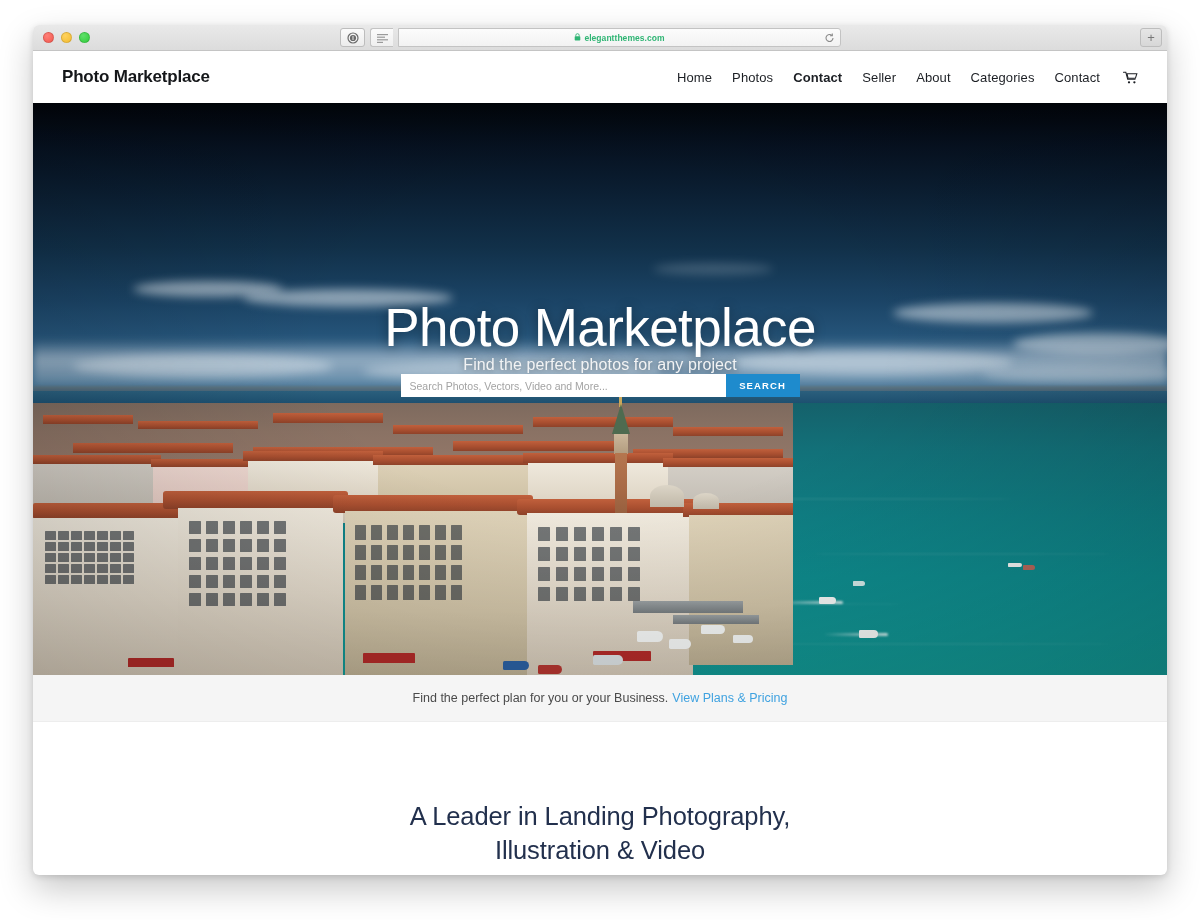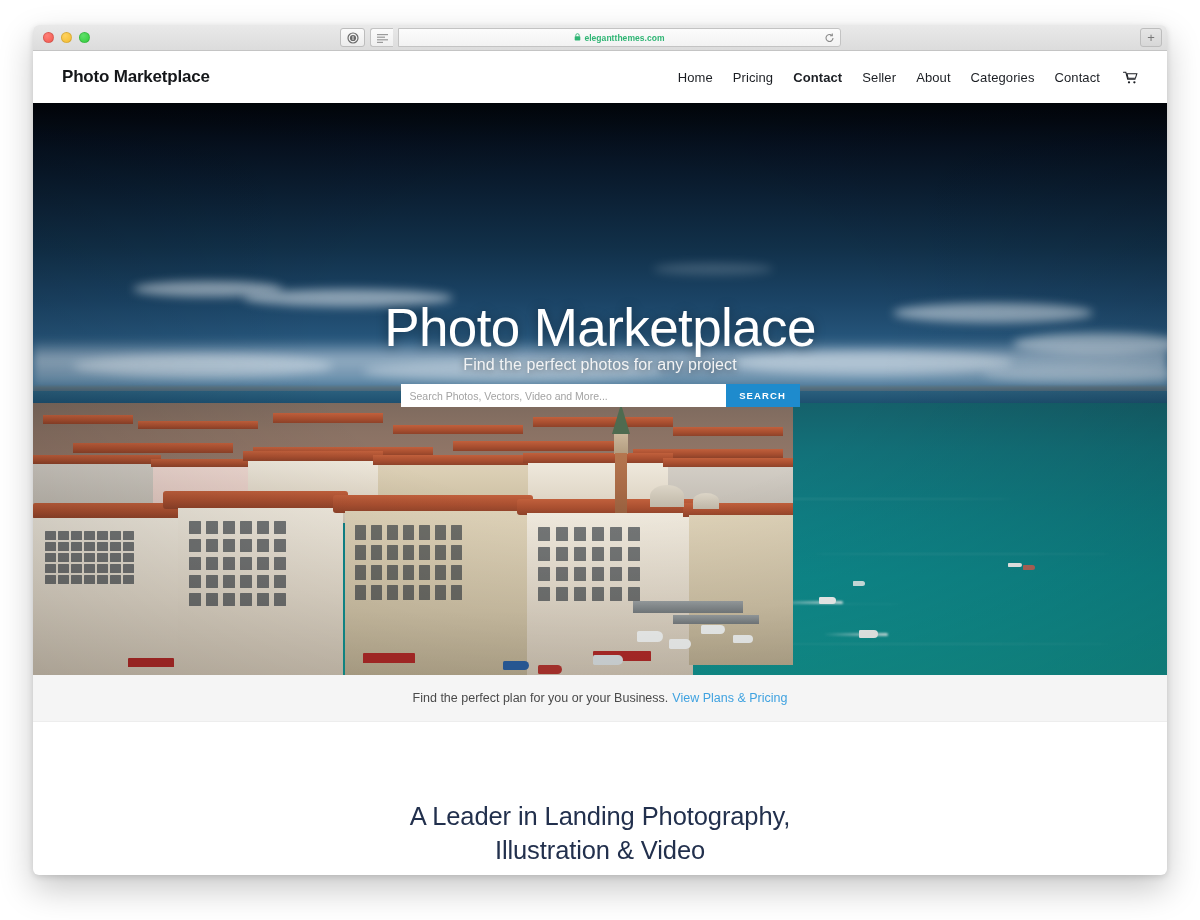--- a/index.html
+++ b/index.html
@@ -304,21 +304,21 @@
     text-shadow: 0 1px 12px rgba(0,0,0,0.40);
     line-height: 1.08;
   }
   .hero-sub {
     font-size: 16px;
     color: #f2f3f4;
     letter-spacing: 0.1px;
     text-shadow: 0 1px 7px rgba(0,0,0,0.5);
   }
   .search-row {
-    margin-top: 10px;
+    margin-top: 0;
     display: flex;
     justify-content: center;
     align-items: stretch;
   }
   .search-input {
     width: 325px;
     height: 23px;
     background: #ffffff;
     border: none;
     outline: none;
@@ -419,21 +419,21 @@
       </div>
     </div>
 
     <div class="plus-tab">+</div>
   </div>
 
   <div class="site-header">
     <div class="logo">Photo Marketplace</div>
     <div class="nav">
       <div class="nav-item">Home</div>
-      <div class="nav-item">Pricing</div>
+      <div class="nav-item">Photos</div>
       <div class="nav-item active">Contact</div>
       <div class="nav-item">Seller</div>
       <div class="nav-item">About</div>
       <div class="nav-item">Categories</div>
       <div class="nav-item">Contact</div>
       <div class="cart-icon">
         <svg width="15" height="13" viewBox="0 0 15 13">
           <path d="M0.5 1.2h2.3l1.9 7.1h7.3" fill="none" stroke="#1c1f24" stroke-width="1.1" stroke-linecap="round"></path>
           <path d="M4 2.8h9.8l-1.4 4.5H5.1z" fill="none" stroke="#1c1f24" stroke-width="1.1"></path>
           <circle cx="6" cy="11.3" r="1.15" fill="#1c1f24"></circle>

